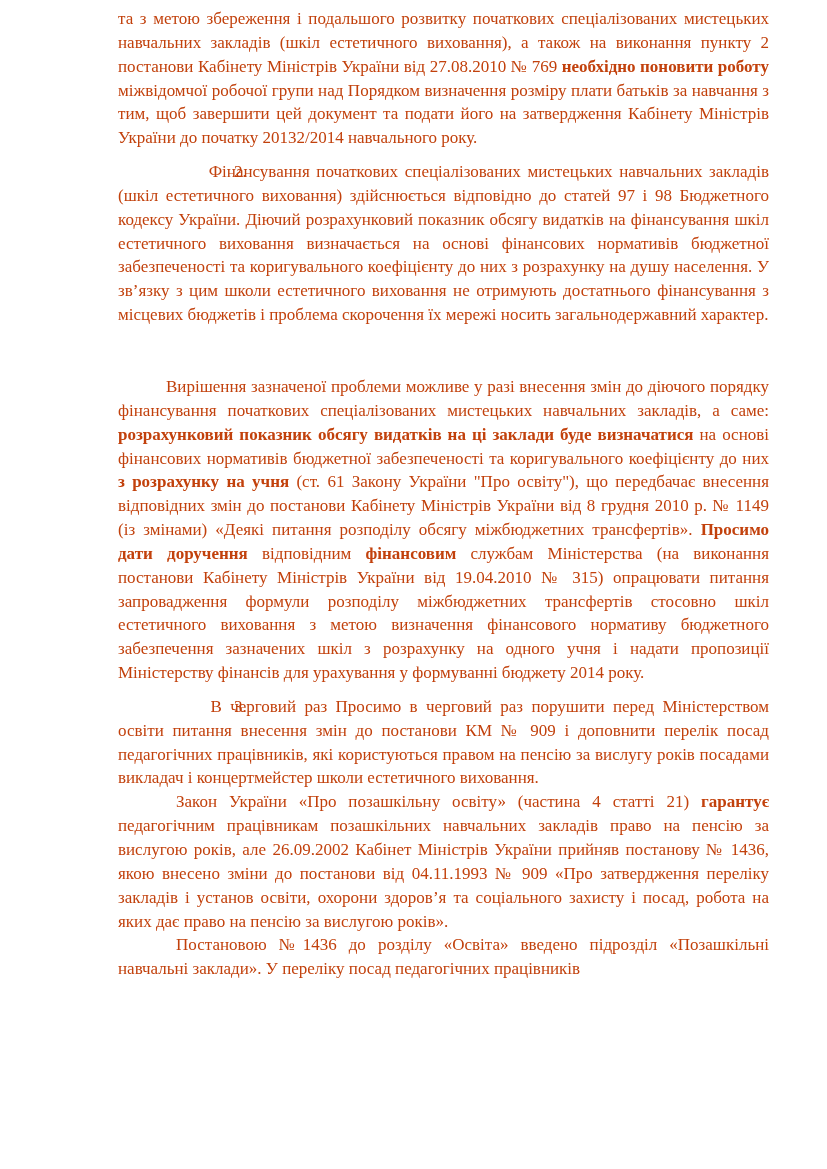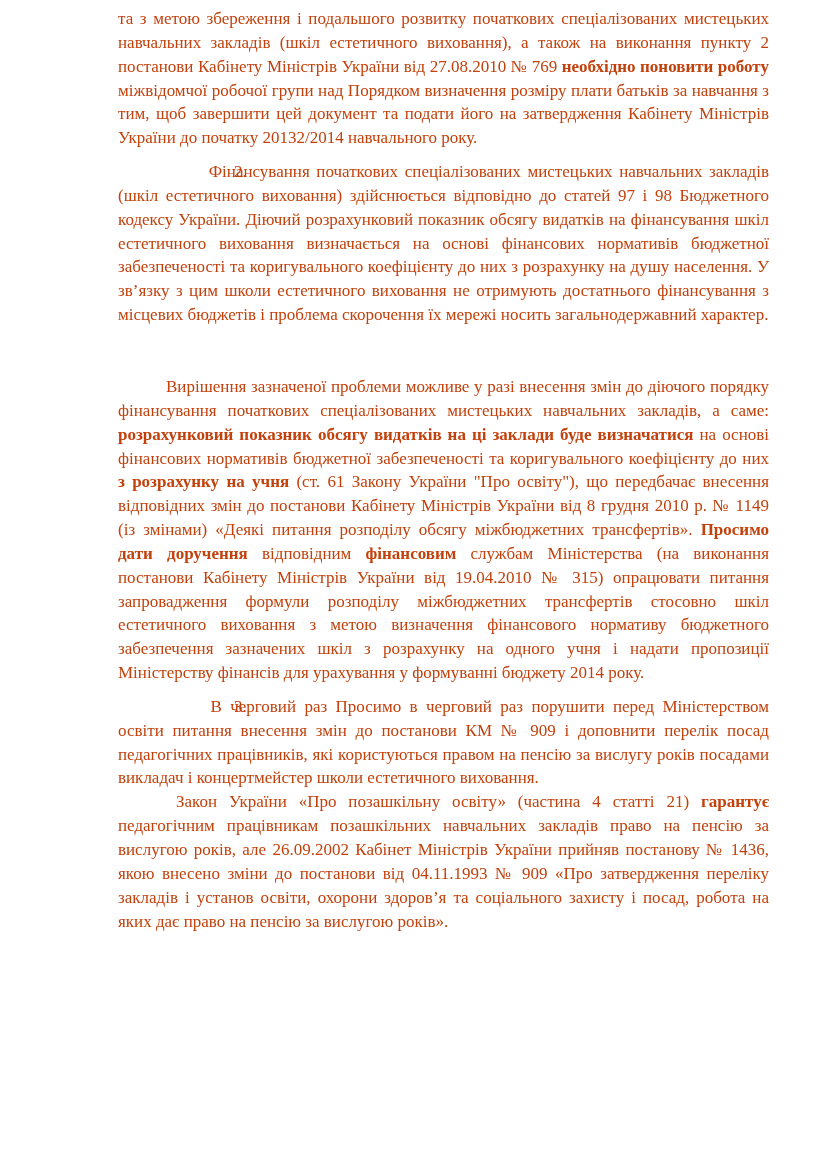--- a/index.html
+++ b/index.html
@@ -43,14 +43,15 @@
   <p class="para"><span>та з метою збереження і подальшого розвитку початкових спеціалізованих мистецьких навчальних закладів (шкіл естетичного виховання), а також на виконання пункту 2 постанови Кабінету Міністрів України від 27.08.2010 № 769 </span><b>необхідно поновити роботу</b><span> міжвідомчої робочої групи над Порядком визначення розміру плати батьків за навчання з тим, щоб завершити цей документ та подати його на затвердження Кабінету Міністрів України до початку 20132/2014 навчального року.</span></p>
 
   <p class="para gap indent-58"><span class="num">2.</span> <span>Фінансування початкових спеціалізованих мистецьких навчальних закладів (шкіл естетичного виховання) здійснюється відповідно до статей 97 і 98 Бюджетного кодексу України. Діючий розрахунковий показник обсягу видатків на фінансування шкіл естетичного виховання визначається на основі фінансових нормативів бюджетної забезпеченості та коригувального коефіцієнту до них з розрахунку на душу населення. У зв’язку з цим школи естетичного виховання не отримують достатнього фінансування з місцевих бюджетів і проблема скорочення їх мережі носить загальнодержавний характер.</span></p>
 
   <p class="para indent-48"><span>Вирішення зазначеної проблеми можливе у разі внесення змін до діючого порядку фінансування початкових спеціалізованих мистецьких навчальних закладів, а саме: </span><b>розрахунковий показник обсягу видатків на ці заклади буде визначатися</b><span> на основі фінансових нормативів бюджетної забезпеченості та коригувального коефіцієнту до них </span><b>з розрахунку на учня</b><span> (ст. 61 Закону України "Про освіту"), що передбачає внесення відповідних змін до постанови Кабінету Міністрів України від 8 грудня 2010 р. № 1149 (із змінами) «Деякі питання розподілу обсягу  міжбюджетних трансфертів». </span><b>Просимо дати доручення</b><span> відповідним </span><b>фінансовим</b><span> службам Міністерства (на виконання постанови Кабінету Міністрів України від 19.04.2010 № 315) опрацювати питання запровадження формули розподілу міжбюджетних трансфертів стосовно шкіл естетичного виховання з метою визначення фінансового нормативу бюджетного забезпечення зазначених шкіл з розрахунку на одного учня і надати пропозиції Міністерству фінансів для урахування у формуванні бюджету 2014 року.</span></p>
 
   <p class="para gap indent-58"><span class="num">3.</span>  <span>В черговий раз Просимо в черговий раз порушити перед Міністерством освіти питання внесення змін до постанови КМ № 909 і доповнити перелік посад педагогічних працівників, які  користуються правом на пенсію за вислугу років посадами викладач і концертмейстер школи естетичного виховання.</span></p>
 
   <p class="para indent-58"><span>Закон України «Про позашкільну освіту» (частина 4 статті 21) </span><b>гарантує</b><span> педагогічним працівникам позашкільних навчальних закладів право на пенсію за вислугою років, але 26.09.2002 Кабінет Міністрів України прийняв постанову № 1436, якою внесено зміни до постанови від 04.11.1993 № 909 «Про затвердження переліку закладів і установ освіти, охорони здоров’я та соціального захисту і посад, робота на яких дає право на пенсію за вислугою років».</span></p>
 
+  <p class="para indent-58"><span>Постановою №1436 до розділу «Освіта» введено підрозділ «Позашкільні навчальні заклади». У переліку посад педагогічних працівників</span></p>
 
 </div>
 
 </body></html>

